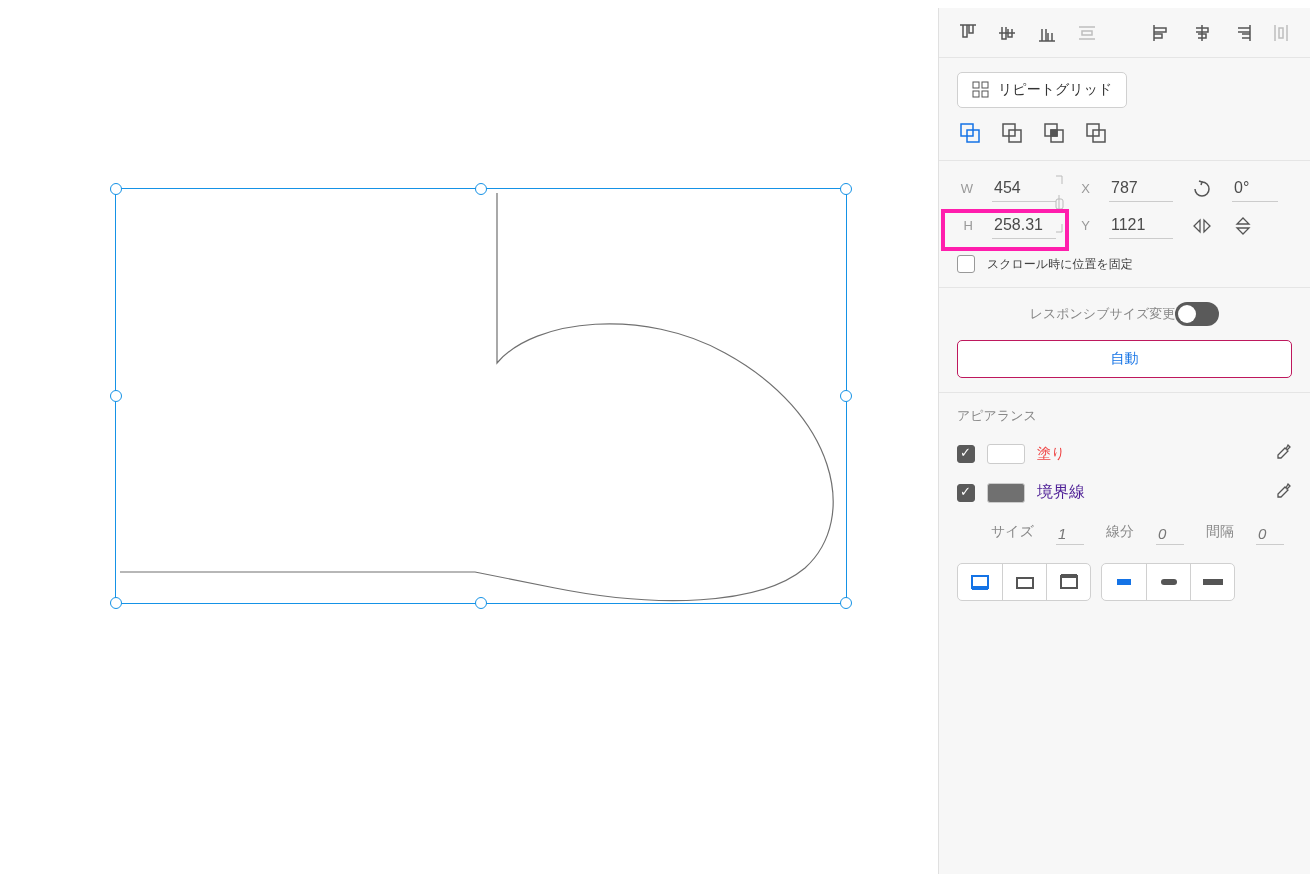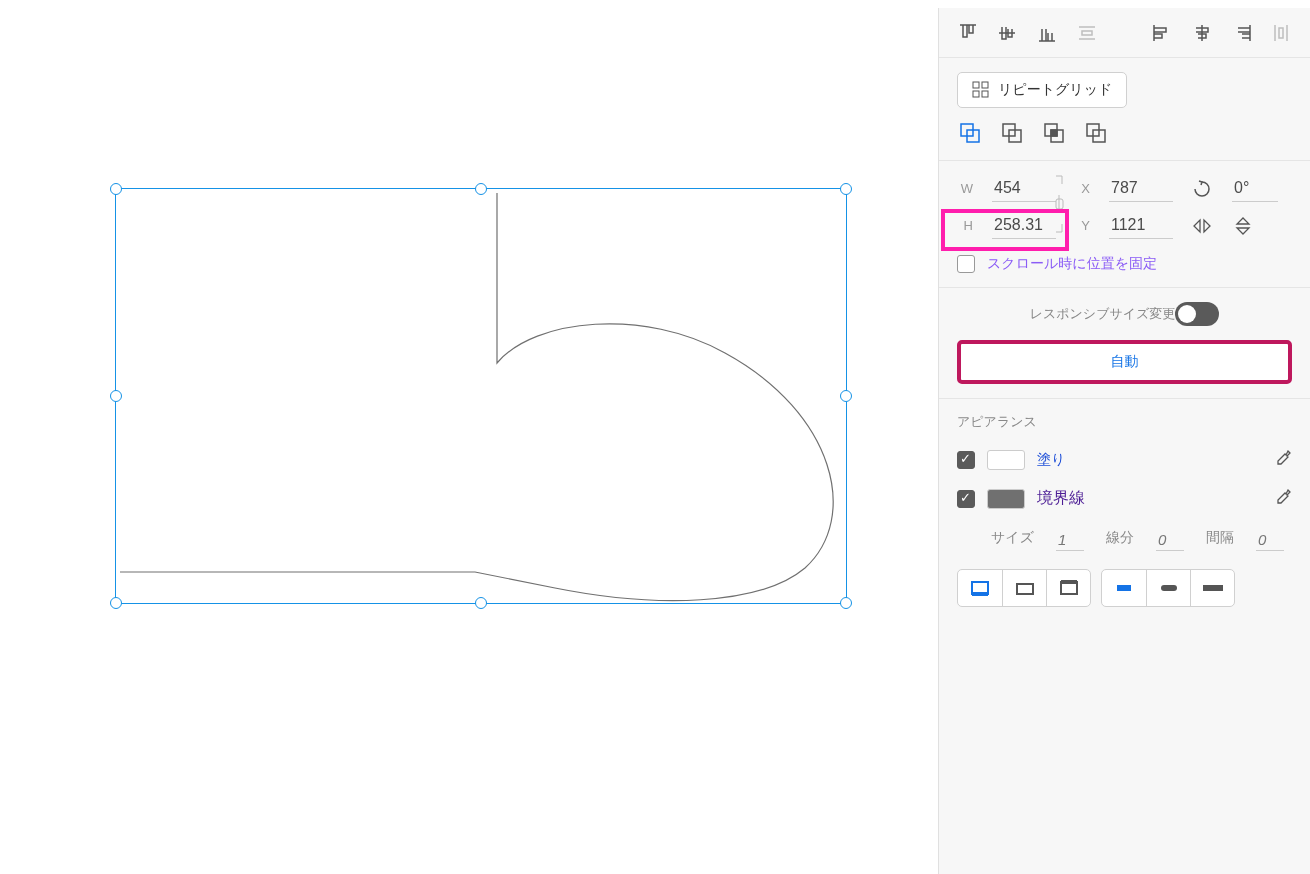--- a/index.html
+++ b/index.html
@@ -39,21 +39,21 @@
 .checkbox-row { display: flex; align-items: center; gap: 12px; margin-top: 16px; }
 .cbox { width: 18px; height: 18px; border: 1px solid #999; border-radius: 3px; background: #fff; cursor: pointer; }
 .cbox.checked { background: #5a5a5a; border-color: #5a5a5a; position: relative; }
 .cbox.checked::after { content: "✓"; color: #fff; font-size: 13px; position: absolute; left: 2px; top: -1px; }
 
 .section-title { color: #888; font-size: 13px; margin-bottom: 12px; }
 
 .toggle { width: 44px; height: 24px; background: #5a5a5a; border-radius: 12px; position: relative; cursor: pointer; }
 .toggle::after { content: ""; position: absolute; width: 18px; height: 18px; background: #fff; border-radius: 50%; top: 3px; left: 3px; }
 
-.seg-row { display: flex; border: 4px solid #be185d; border-radius: 5px; overflow: hidden; background: #fff; }
+.seg-row { display: flex; border: 1px solid #be185d; border-radius: 5px; overflow: hidden; background: #fff; }
 .seg-btn { flex: 1; text-align: center; padding: 9px 0; cursor: pointer; font-size: 14px; }
 .seg-btn.active { color: #1473e6; }
 .seg-btn + .seg-btn { border-left: 1px solid #d0d0d0; }
 
 .opacity-row { display: flex; align-items: center; gap: 14px; }
 .checker { width: 20px; height: 20px; background: repeating-conic-gradient(#ccc 0 25%, #fff 0 50%) 0 0/10px 10px; border: 1px solid #ccc; }
 .opacity-val { font-size: 17px; border-bottom: 1px solid #ccc; padding: 2px 4px; width: 50px; }
 .slider { flex: 1; height: 4px; background: #1473e6; border-radius: 2px; position: relative; }
 .slider::after { content: ""; position: absolute; right: -8px; top: -7px; width: 18px; height: 18px; background: #fff; border: 1px solid #bbb; border-radius: 50%; }
 
@@ -205,42 +205,42 @@
     </div>
     <svg style="position:absolute;left:116px;top:14px" width="14" height="58">
         <path d="M1 1h6v8M1 57h6v-8M4 20v18" stroke="#bbb" fill="none"></path>
         <rect x="1" y="24" width="7" height="10" rx="2" stroke="#bbb" fill="none"></rect>
       </svg>
 
     <div class="highlight-box" style="left:2px; top:48px; width:128px; height:42px;"></div>
 
     <div class="checkbox-row">
       <div class="cbox"></div>
-      <span style="font-size:14px;color:#8b5cf6">スクロール時に位置を固定</span>
+      <span style="font-size:12px;color:#404040">スクロール時に位置を固定</span>
     </div>
   </div>
 
   <div class="section">
     <div style="display:flex;justify-content:center;align-items:center;margin-bottom:14px">
       <span class="section-title" style="margin:0">レスポンシブサイズ変更</span>
       <div class="toggle"></div>
     </div>
     <div class="seg-row">
       <div class="seg-btn active">自動</div>
     </div>
   </div>
 
   <div class="section" style="border-bottom:none">
     <div class="section-title">アピアランス</div>
 
 
     <div class="fill-row">
       <div class="cbox checked"></div>
       <div class="swatch" style="background:#fff"></div>
-      <span style="font-size:14px;color:#1d4ed8">塗り</span>
+      <span style="font-size:14px;color:#ef4444">塗り</span>
       <div class="eyedrop"><svg width="18" height="18">
             <path d="M14 2l2 2-3 3 1 1-7 7H4v-3l7-7 1 1z" stroke="#555" fill="none" stroke-width="1.3"></path>
           </svg></div>
     </div>
 
     <div class="fill-row">
       <div class="cbox checked"></div>
       <div class="swatch" style="background:#707070"></div>
       <span style="font-size:16px;color:#4c1d95">境界線</span>
       <div class="eyedrop"><svg width="18" height="18">

